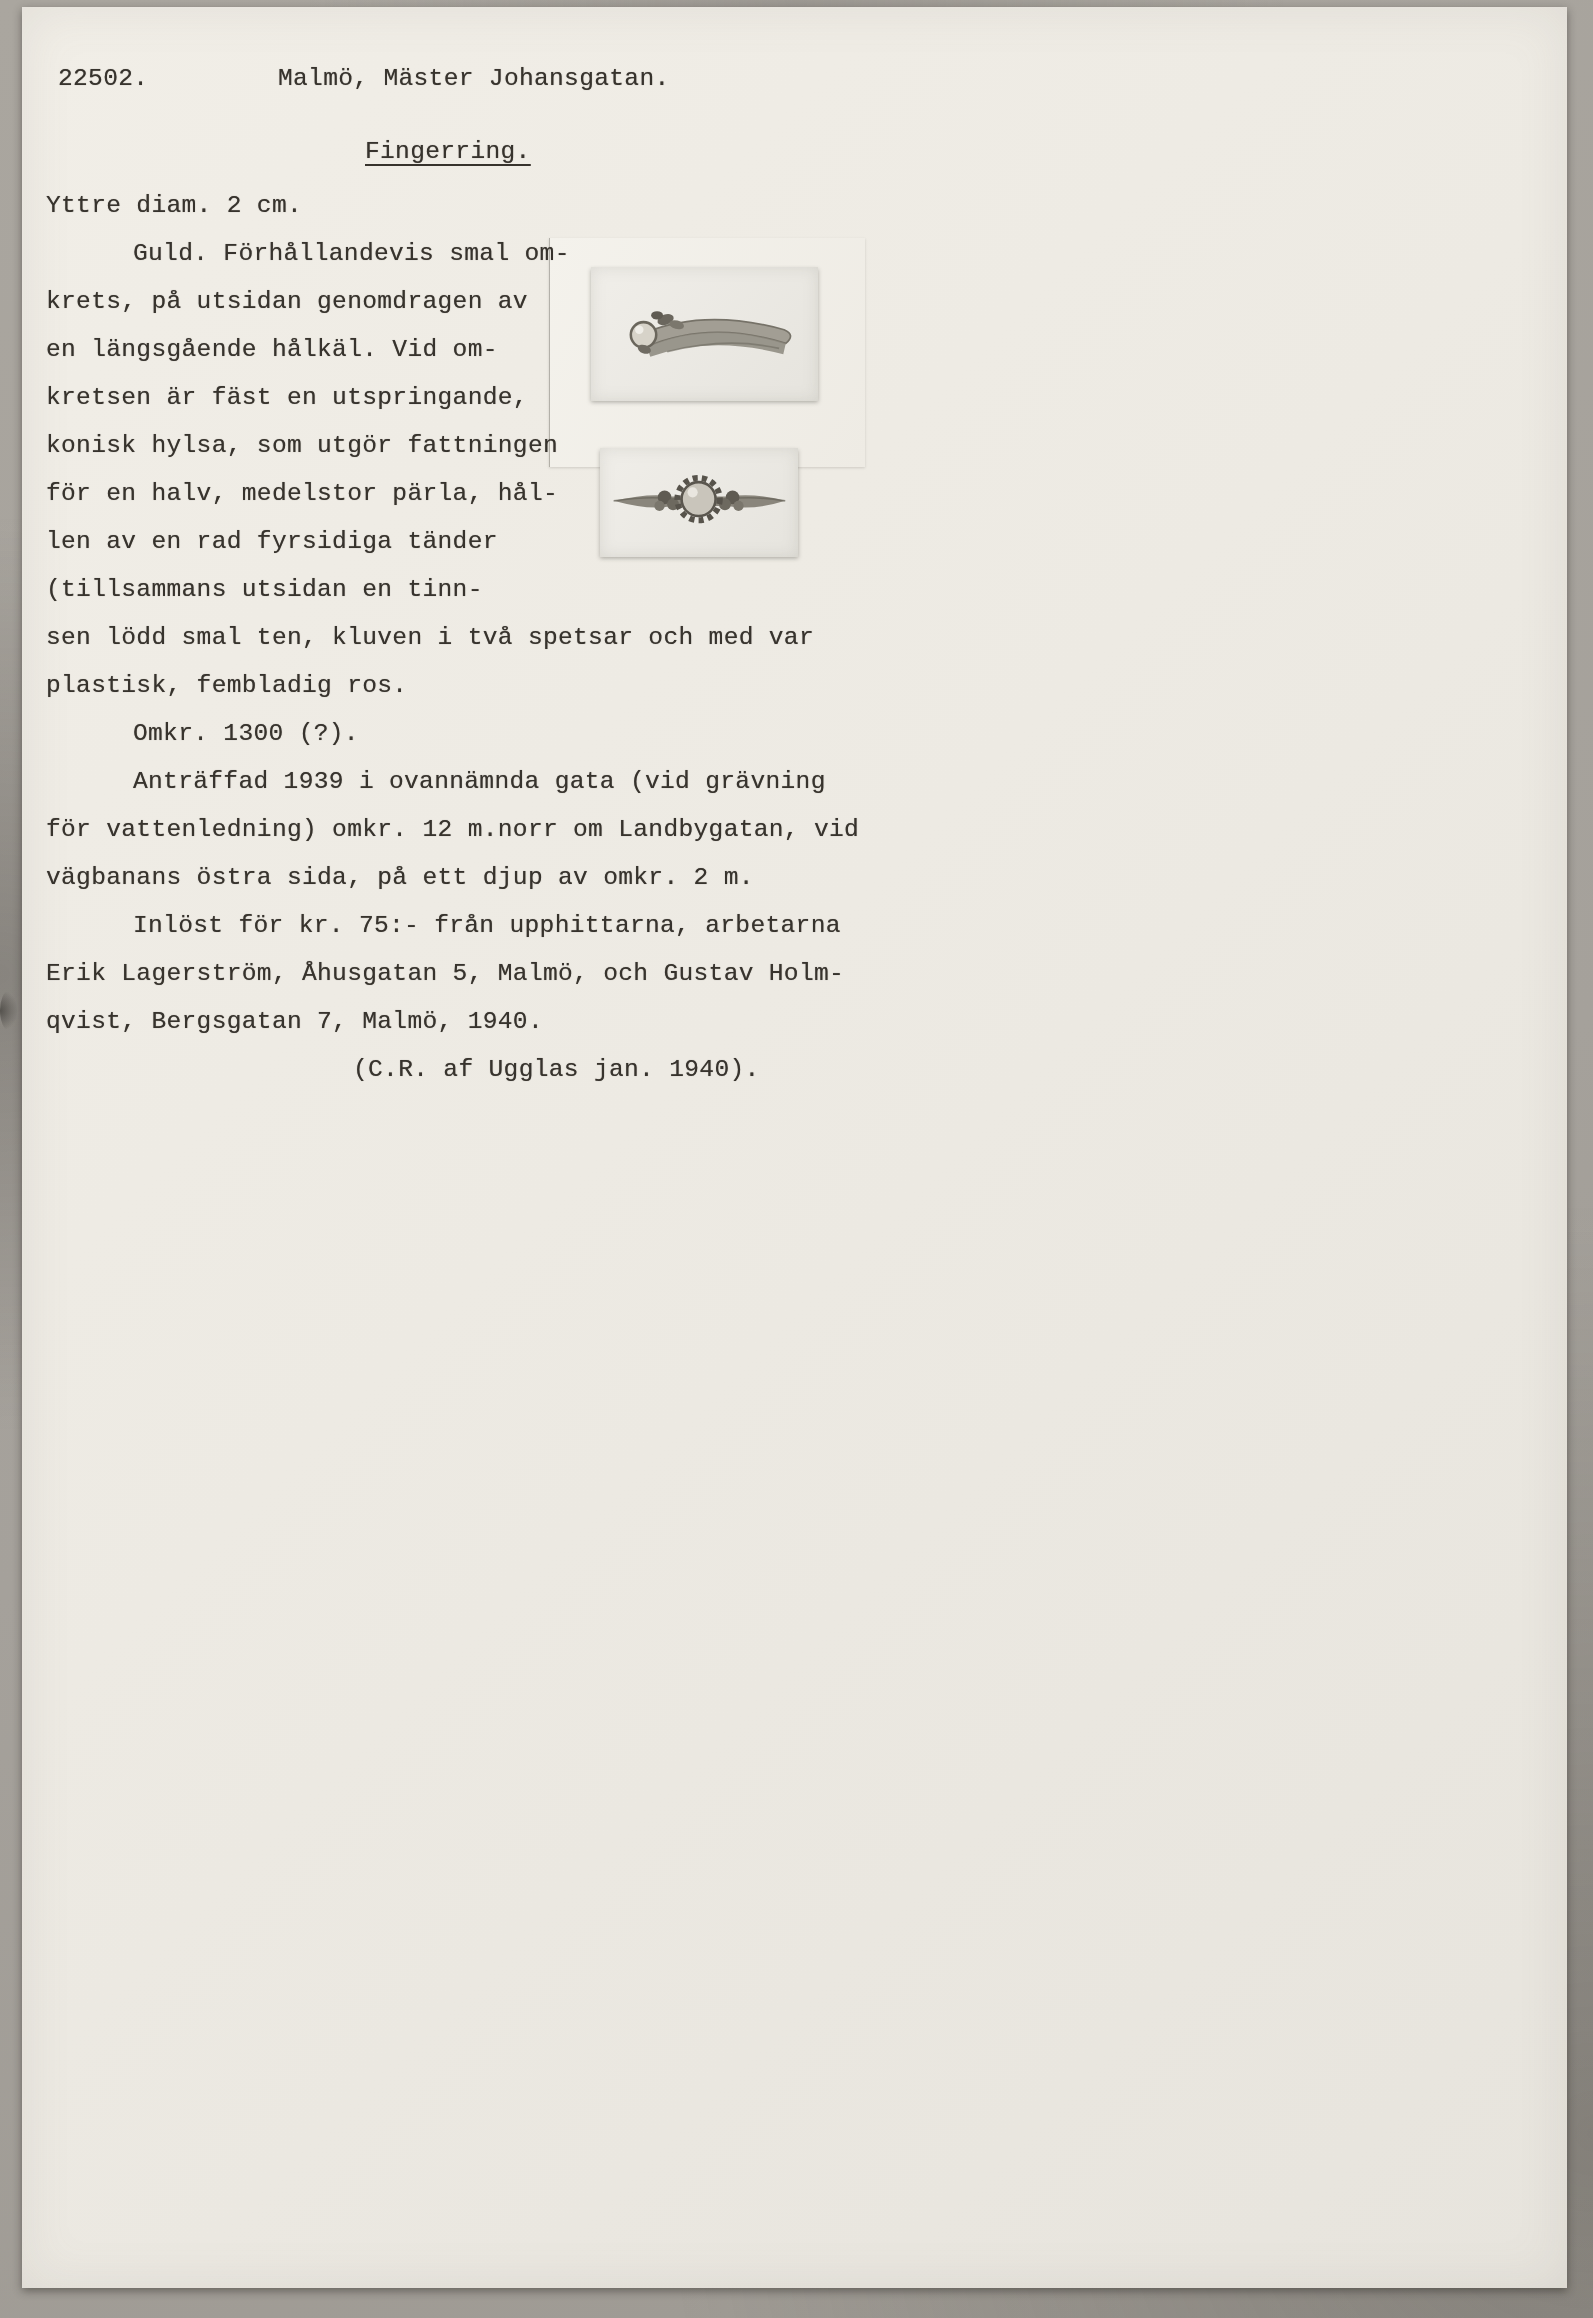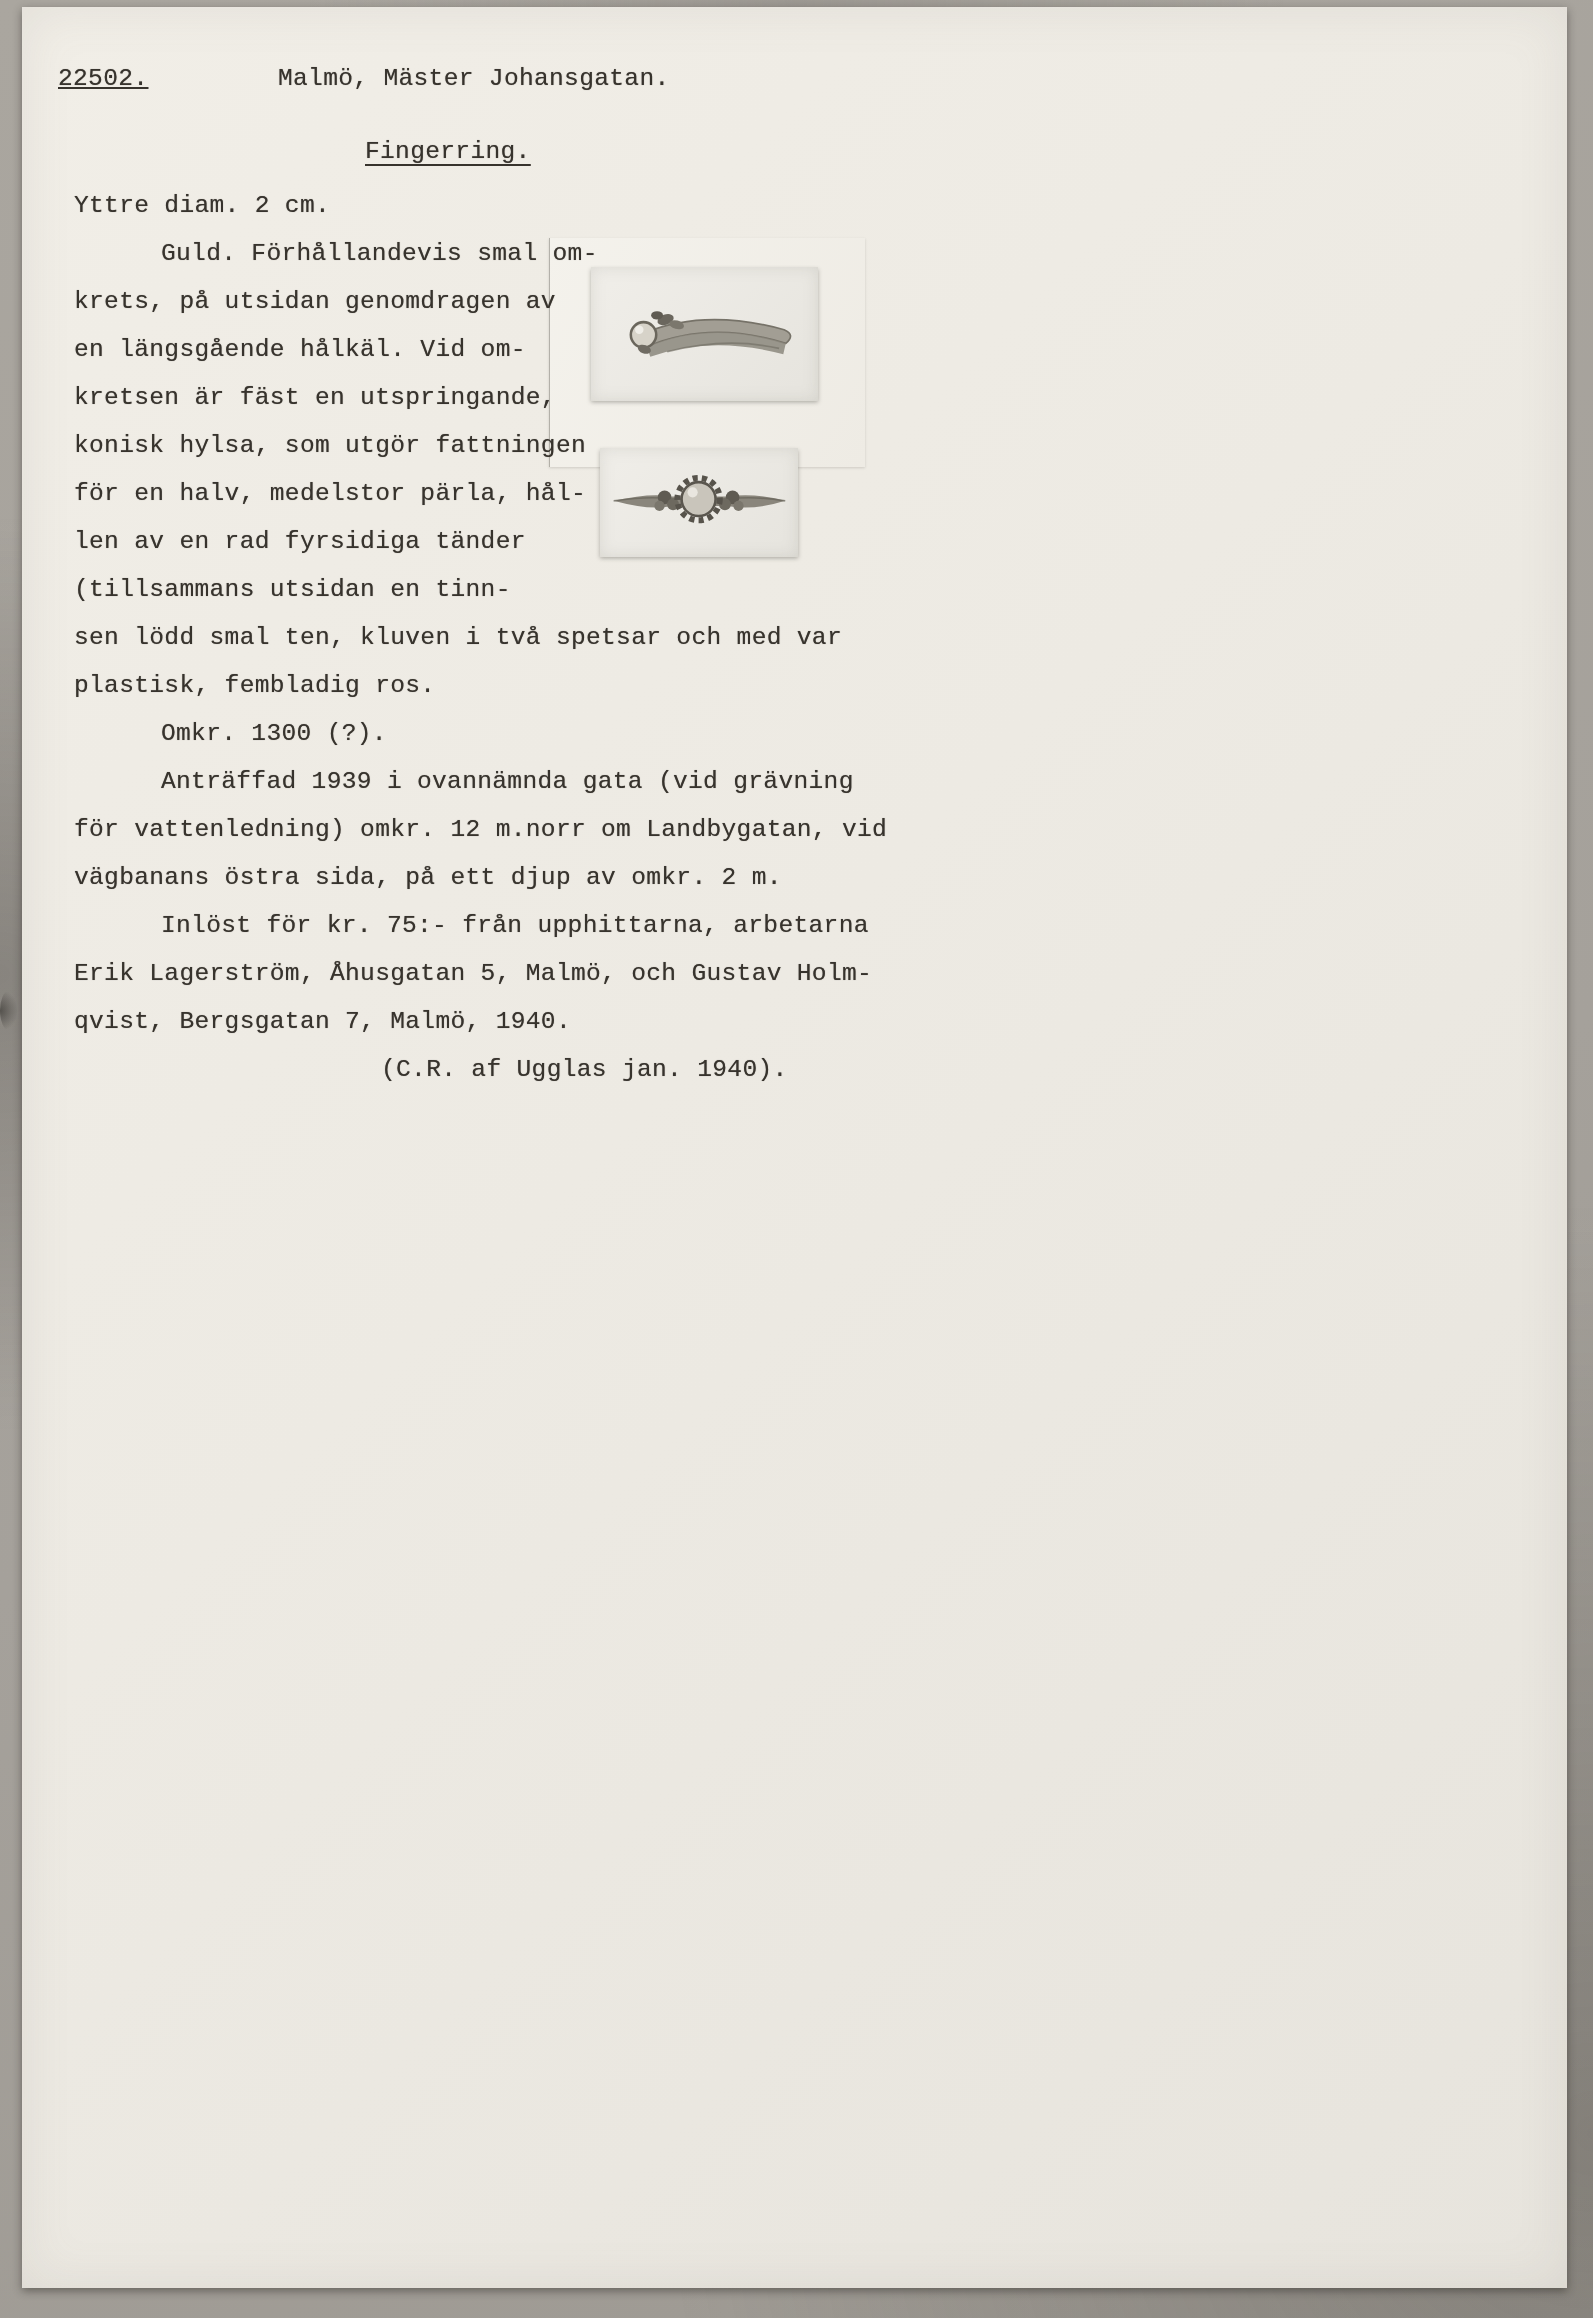--- a/index.html
+++ b/index.html
@@ -34,34 +34,34 @@
 
   
   .tw {
     color: #37332d;
     font-size: 24.6px;
     letter-spacing: 0.3px;
     text-shadow: 0 0 0.8px rgba(45,40,34,0.55);
     white-space: pre;
   }
   .header-row { position: absolute; left: 36px; top: 58px; width: 1476px; }
-  .catalog-number { position: absolute; left: 0; top: 0; text-decoration: underline; }
+  .catalog-number { position: absolute; left: 0; top: 0; }
   .location-heading {
     position: absolute; left: 220px; top: 0;
     text-underline-offset: 6px;
     text-decoration-thickness: 1.7px;
   }
   .object-heading {
     position: absolute; left: 343px; top: 131px;
     text-decoration: underline;
     text-underline-offset: 6px;
     text-decoration-thickness: 1.7px;
   }
   .text-flow {
-    position: absolute; left: 52px; top: 175px;
+    position: absolute; left: 24px; top: 175px;
     width: 1484px;
   }
   .line { height: 48px; line-height: 48px; }
   .line.indent { padding-left: 87px; }
   .line.credit { padding-left: 307px; }
 
   
   .photo-backing {
     position: absolute;
     left: 527px; top: 231px;

